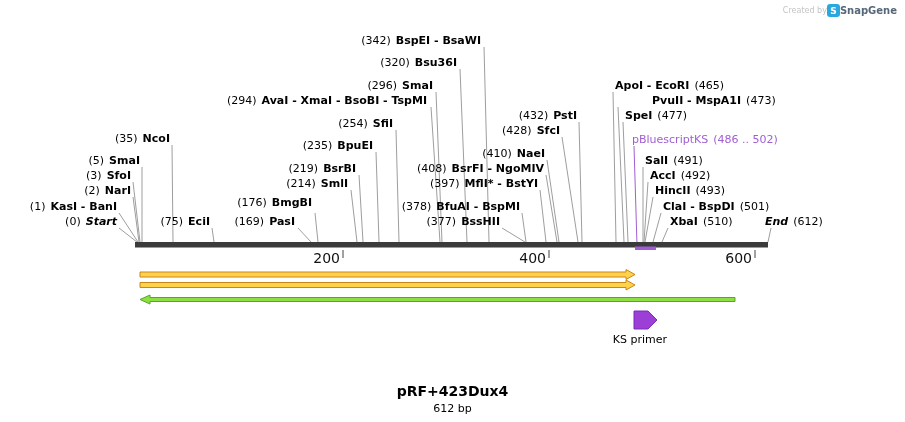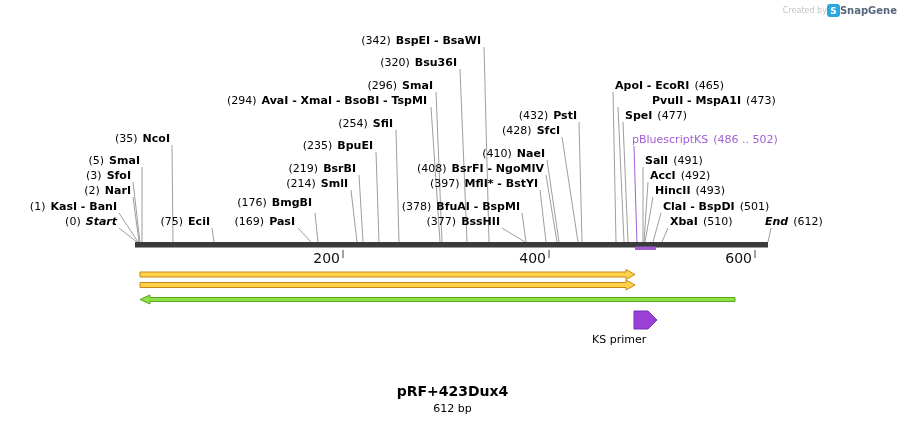--- a/index.html
+++ b/index.html
@@ -10,21 +10,21 @@
 
   .site { position:absolute; font-size:11px; line-height:14px; white-space:nowrap; color:#000; }
   .site span + span { margin-left:5px; }
   .site .nm { font-weight:bold; }
   .site .pos { font-weight:normal; }
   .site .it { font-style:italic; }
   .purple .nm, .purple .pos { color:#A15FD4; font-weight:normal; }
 
   .ruler-num { position:absolute; font-size:14px; color:#111;text-align:center; }
 
-  .ks-label { position:absolute; left:592px; top:333px; width:96px; text-align:left;
+  .ks-label { position:absolute; left:592px; top:333px; width:96px; text-align:center;
               font-size:11px; color:#000; }
 
   .title-block { position:absolute; left:0; top:383px; width:100%; text-align:center; }
   .map-title { font-size:14px; font-weight:bold; color:#000; }
   .map-bp { font-size:11px; color:#000; margin-top:3px; }
 
   .brand { position:absolute; top:4px; right:8px; display:flex; align-items:center; }
   .created-by { font-size:8px; color:#c4c4c4; }
   .logo-sq { width:13px; height:13px; background:#29A8E0; border-radius:3px; color:#fff;
              font-size:9px; font-weight:bold; display:flex; align-items:center; justify-content:center; }

